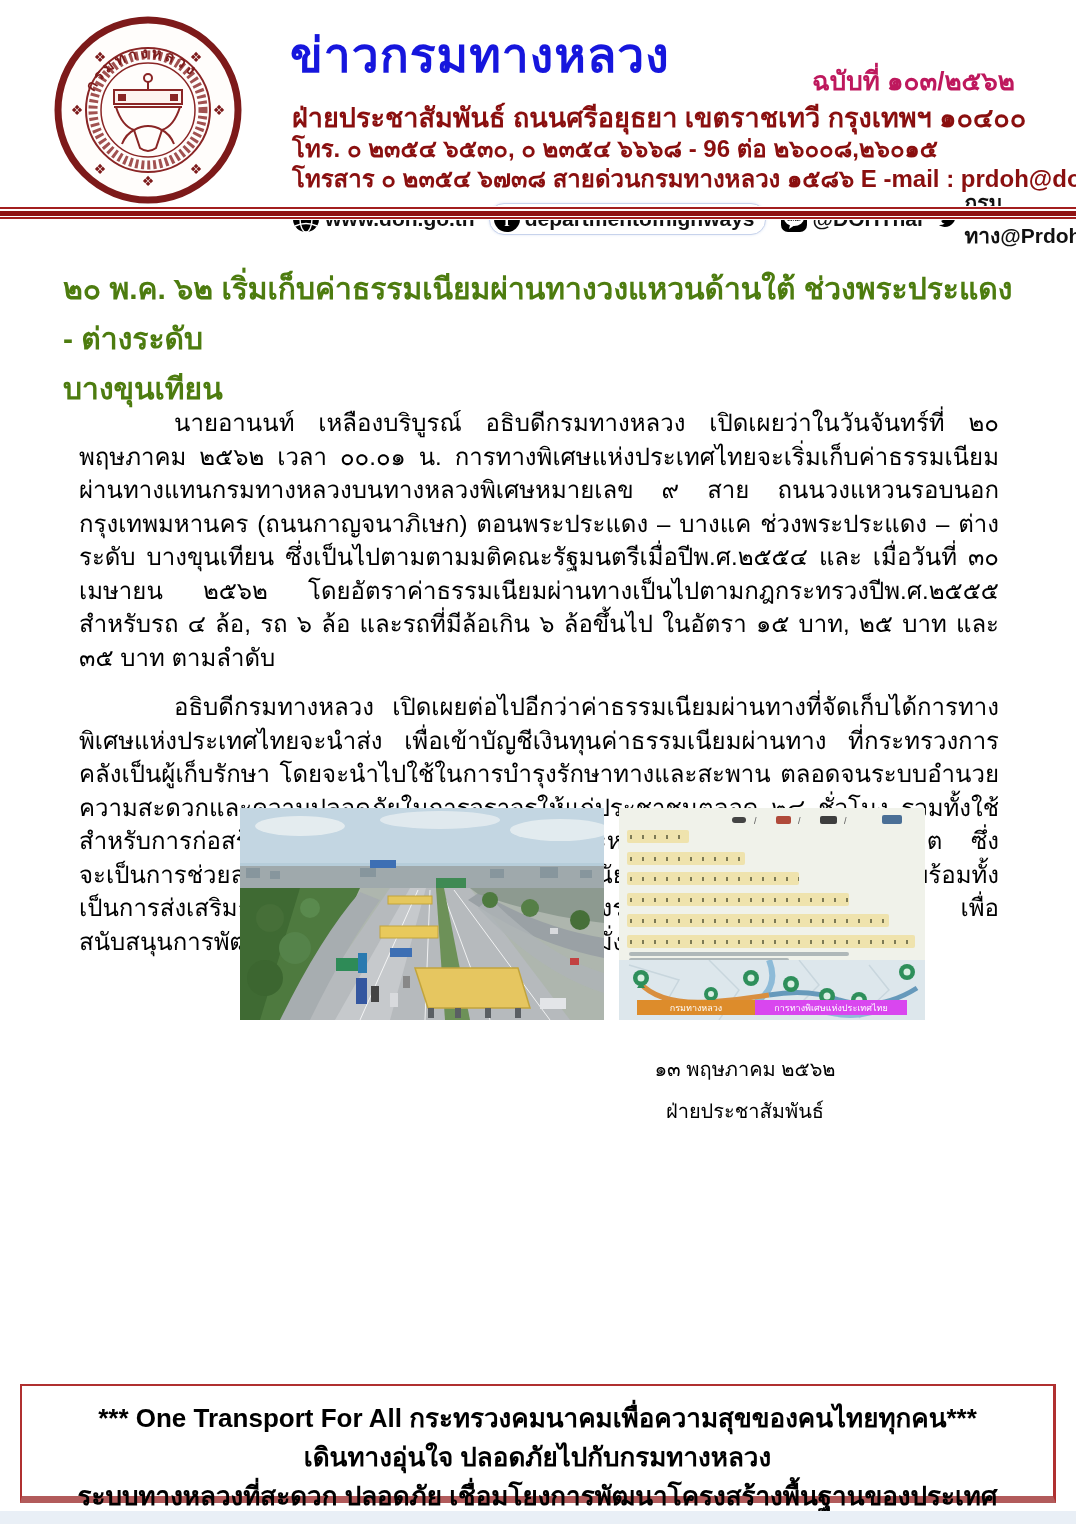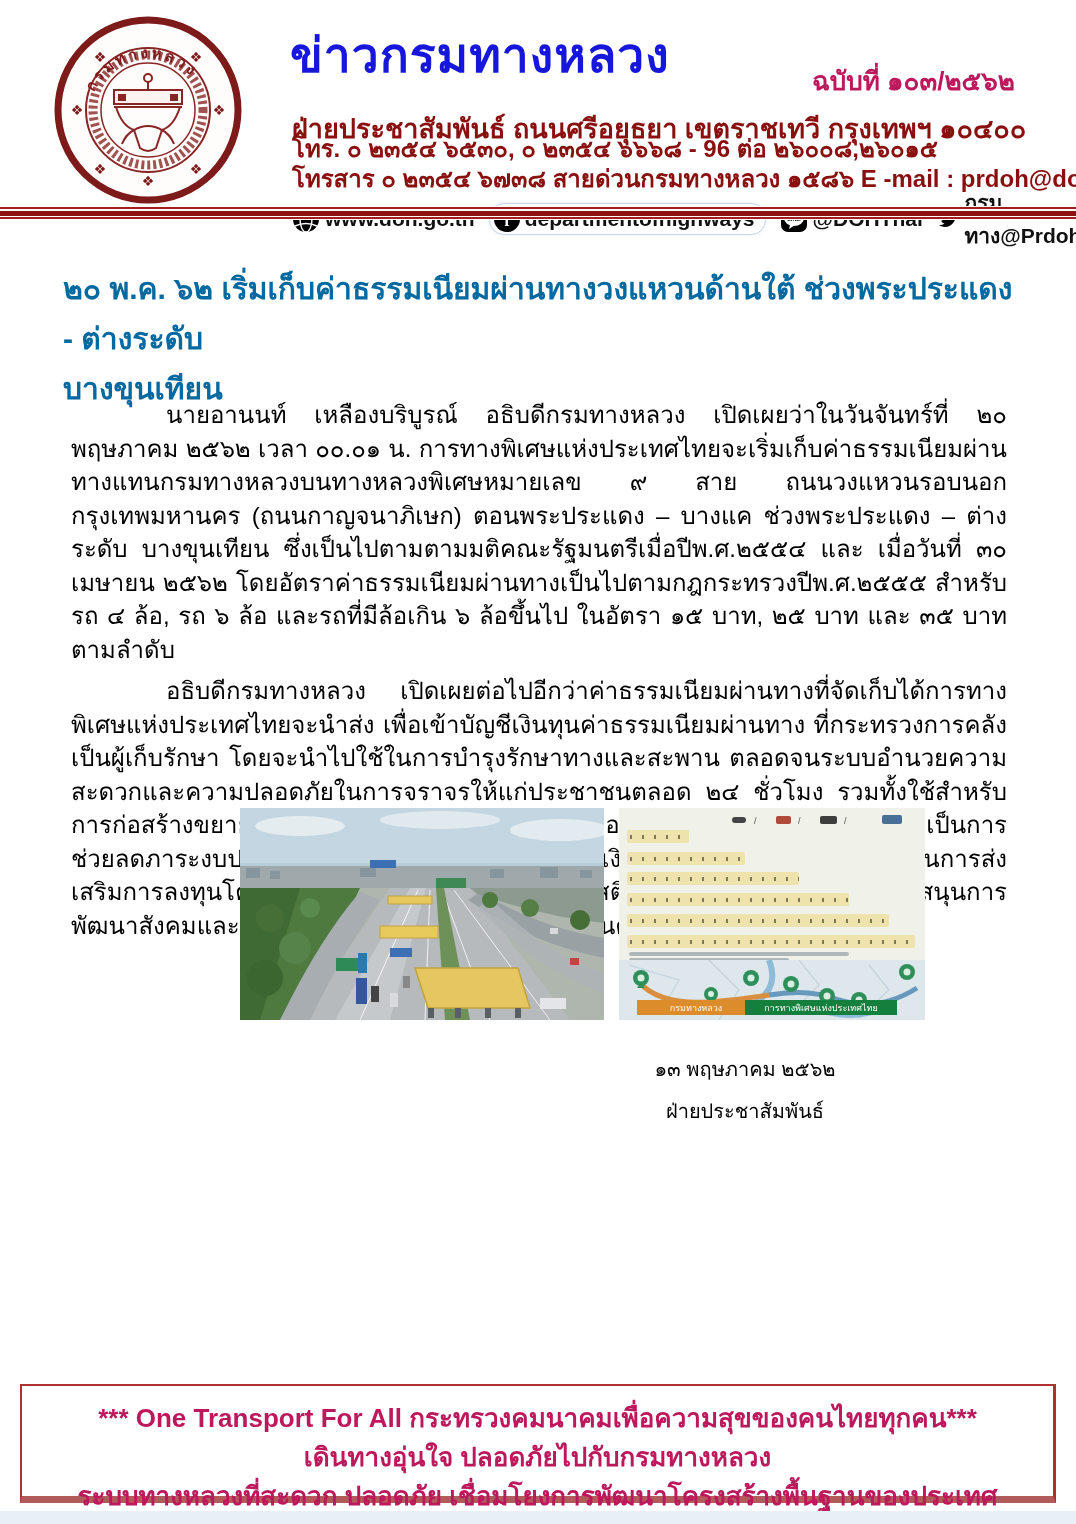--- a/index.html
+++ b/index.html
@@ -5,63 +5,63 @@
   * { margin:0; padding:0; box-sizing:border-box; }
   body { background:#ffffff; font-family:"Liberation Sans", sans-serif; }
   .page { position:relative; width:1076px; height:1524px; background:#ffffff; overflow:hidden; }
 
   
   .logo-wrap { position:absolute; left:52px; top:14px; width:192px; height:192px; }
   .masthead-title { position:absolute; left:290px; top:30px; font-size:48px; font-weight:bold;
                     color:#1616dd; letter-spacing:1px; line-height:1.1; }
   .issue-no { position:absolute; left:812px; top:60px; font-size:26px; font-weight:bold; color:#be185d; }
   .hdr-line { position:absolute; left:292px; color:#8a0f0f; white-space:nowrap; }
-  .hdr-address { top:96px;  font-size:27px; font-weight:bold;margin-top:11px; }
+  .hdr-address { top:96px;  font-size:27px; font-weight:bold; }
   .hdr-phone   { top:129px; font-size:24px; font-weight:bold; }
   .hdr-fax     { top:159px; font-size:24px; font-weight:bold; }
 
   .social-row { position:absolute; left:292px; top:186px; display:flex; align-items:center; gap:14px; }
   .social-item { display:flex; align-items:center; gap:5px; font-size:21px; color:#111; font-weight:bold; }
   .social-item svg { display:block; }
   .fb-pill { border:1px solid #c7d3ec; background:#ffffff; border-radius:15px; padding:1px 10px 1px 3px;
              display:flex; align-items:center; gap:4px; box-shadow:0 0 3px #dfe6f4; }
 
   .stripe-divider { position:absolute; left:0; top:206px; width:1076px; height:14px;
       background:linear-gradient(to bottom,
         #ffffff 0 1px, #a31f1f 1px 3px, #ffffff 3px 5px,
         #8f1212 5px 10px, #ffffff 10px 11px, #a31f1f 11px 13px, #ffffff 13px 14px); }
 
   
   .headline { position:absolute; left:63px; top:264px; width:960px; font-size:30px; font-weight:bold;
-              color:#0369a1; line-height:50px; }
+              color:#4d7c0f; line-height:50px; }
   .bodytext { position:absolute; left:63px; top:390px; width:952px; font-size:24px; color:#000;
               line-height:33.5px; text-align:justify; }
-  .bodytext p { text-indent:95px; margin:8px; }
+  .bodytext p { text-indent:95px; margin:16px; }
 
   
   .fig-photo { position:absolute; left:240px; top:808px; width:364px; height:212px; }
   .fig-info  { position:absolute; left:619px; top:808px; width:306px; height:212px;
                background:#f0f2ea; overflow:hidden; }
   .info-row { position:absolute; height:13px; background:#efe3ad; border-radius:2px;
               background-image:repeating-linear-gradient(to right, transparent 0 3px, #7d7a55 3px 5px, transparent 5px 12px);
               background-size:100% 4px; background-position:0 5px; background-repeat:no-repeat; }
   .info-note { position:absolute; height:4px; background:#9aa4a8; border-radius:2px; opacity:.75; }
   .map-zone { position:absolute; left:0; top:152px; width:306px; height:60px; background:#dde7ec; }
   .banner { position:absolute; top:40px; height:15px; display:flex; align-items:center; justify-content:center;
             color:#fff; font-size:9px; white-space:nowrap; overflow:hidden; }
   .banner-orange { left:18px;  width:118px; background:#dd8c2b; }
-  .banner-blue   { left:126px; width:152px; background:#15803d; }
+  .banner-blue   { left:136px; width:152px; background:#d946ef; }
 
   
   .datesign { position:absolute; left:545px; top:1048px; width:400px; text-align:center;
               font-size:20px; color:#000; line-height:42px; }
   .footer-box { position:absolute; left:20px; top:1384px; width:1036px; height:119px; background:#fff;
                 border:2px solid #b03030; border-bottom:7px solid #b25b5b; border-right:3px solid #b03030;
                 text-align:center; padding-top:13px; }
-  .footer-box div { font-size:26px; font-weight:bold; color:#be185d; line-height:39px;text-align:center; }
+  .footer-box div { font-size:26px; font-weight:bold; color:#000000; line-height:39px;text-align:center; }
   .bottom-bar { position:absolute; left:0; top:1511px; width:1076px; height:13px; background:#e9eff6; }
 </style>
 </head>
 <body>
 
 <div class="page">
 
   <div class="logo-wrap">
     <svg viewBox="0 0 192 192" width="192" height="192">
       <circle cx="96" cy="96" r="90" fill="#fffdfb" stroke="#7d1a1a" stroke-width="7"></circle>

